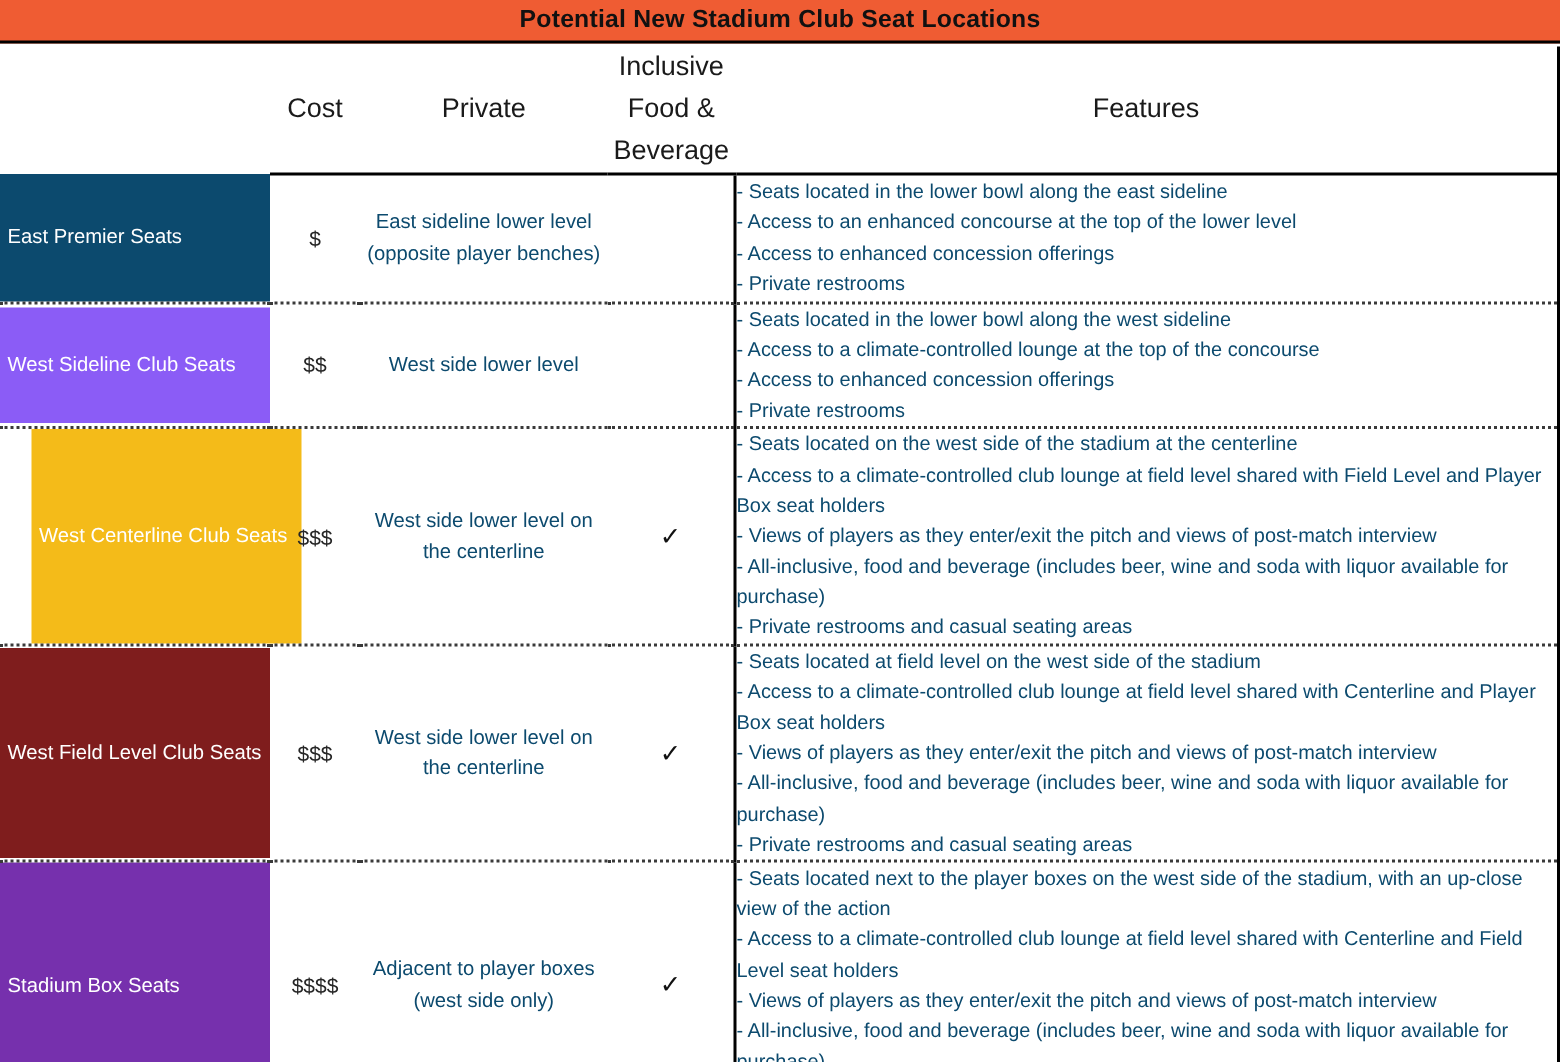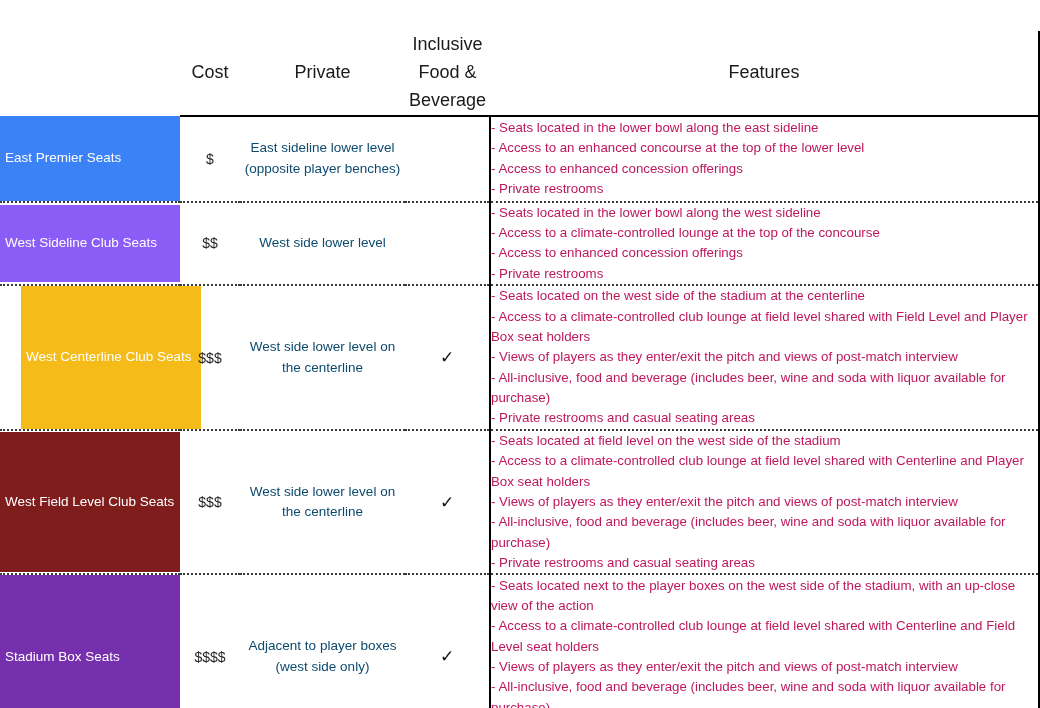--- a/index.html
+++ b/index.html
@@ -139,33 +139,36 @@
     vertical-align: top;
     padding: 4px 10px 4px 10px;
     border-left: 2px solid #000000;
   }
   tr.data-row td.featcell {
     border-left: 2px solid #000000;
   }
   .feat-list {
     font-size: 13.3px;
     line-height: 1.53;
-    color: #be185d;
+    color: #0c4a6e;
   }
   .feat-list .feat-item {
     margin: 0;
     padding: 0;
     text-indent: 0;
   }
 </style>
 </head>
 <body>
 
 <div id="page">
 
+  <div class="banner">
+    <span class="banner-title">Potential New Stadium Club Seat Locations</span>
+  </div>
 
   <div class="table-wrap">
     <table class="grid">
       <colgroup>
         <col class="col-name">
         <col class="col-cost">
         <col class="col-loc">
         <col class="col-inc">
         <col class="col-feat">
       </colgroup>
@@ -184,21 +187,21 @@
             <div class="hdr-stack">Beverage</div>
           </td>
           <td class="underline-cell hdr-pad-f">
             <div class="hdr-stack">Features</div>
           </td>
         </tr>
       </thead>
       <tbody id="table-body">
           <tr class="data-row first" style="height: 85px;">
             <td class="namecell">
-              <div class="swatch" style="background: #3b82f6; height: 85px;">
+              <div class="swatch" style="background: #0c4a6e; height: 85px;">
                 <span>East Premier Seats</span>
               </div>
             </td>
             <td class="costcell"><span>$</span></td>
             <td class="loccell"><span>East sideline lower level (opposite player benches)</span></td>
             <td class="inccell"><span></span></td>
             <td class="featcell">
               <div class="feat-list">
                 <div class="feat-item">- Seats located in the lower bowl along the east sideline</div>
                 <div class="feat-item">- Access to an enhanced concourse at the top of the lower level</div>

